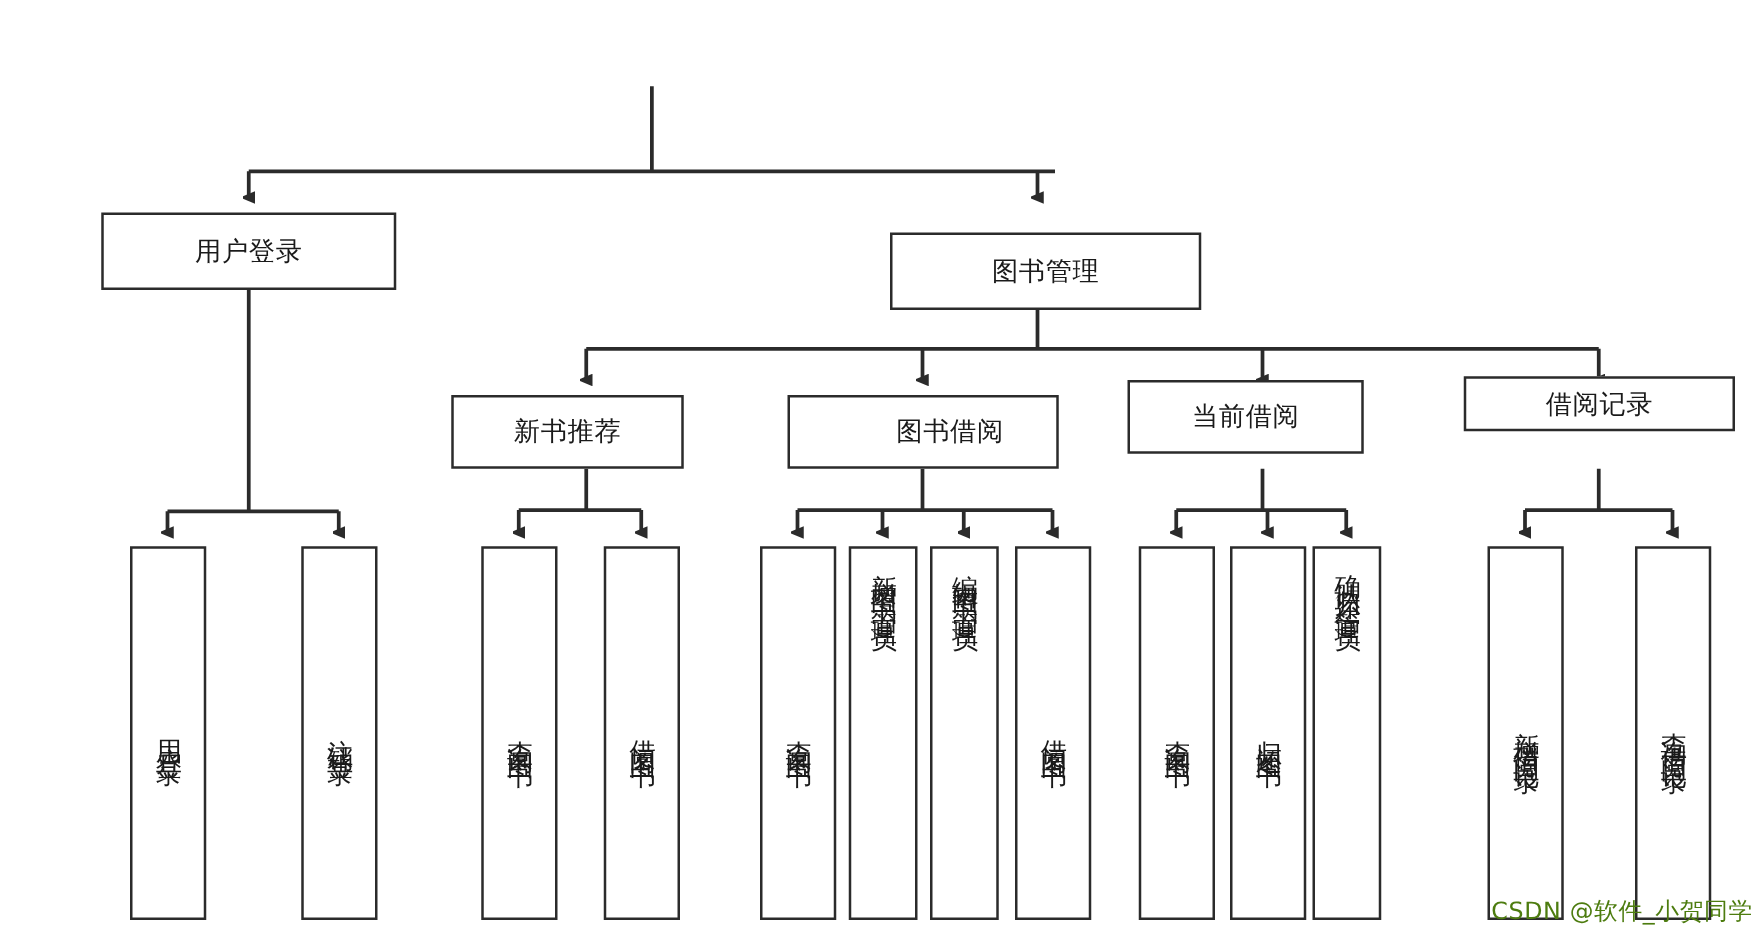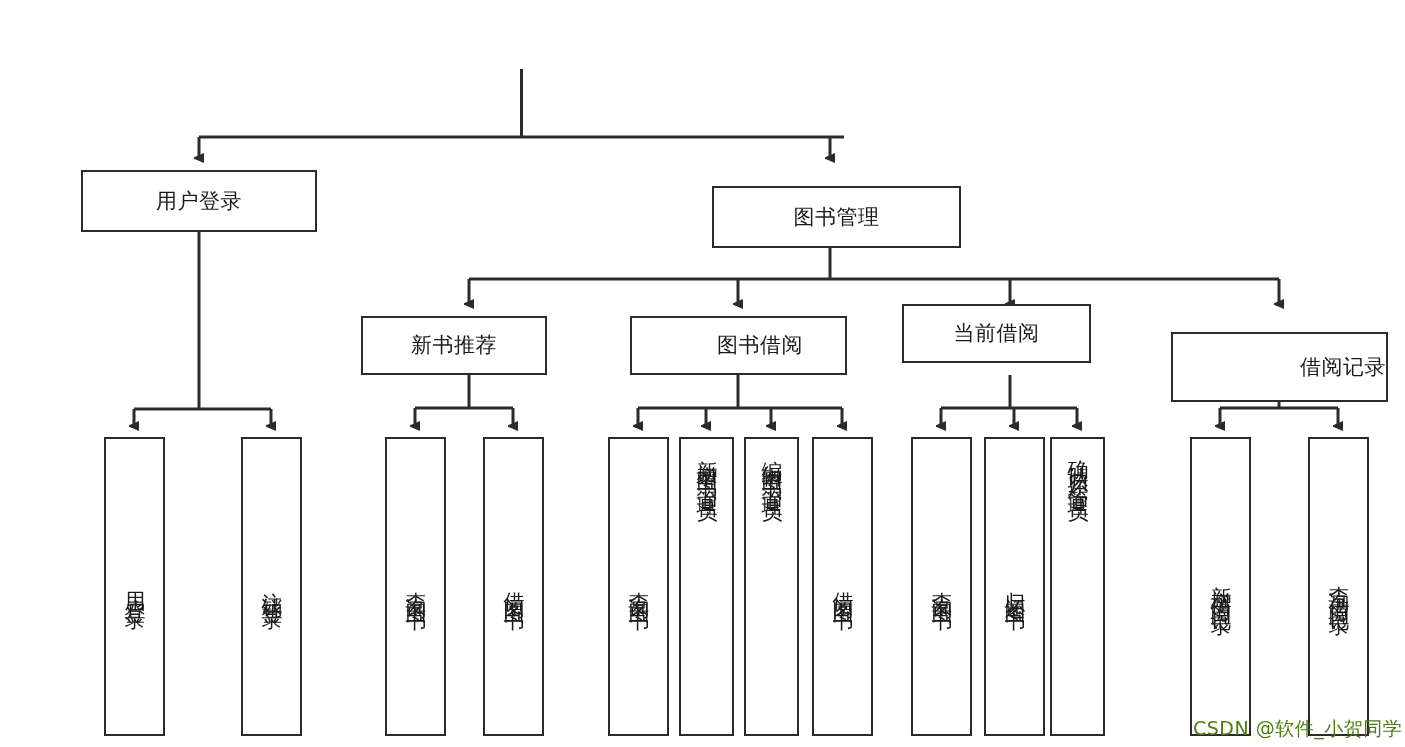--- a/index.html
+++ b/index.html
@@ -146,21 +146,21 @@
 
   <div class="node horiz" style="left:361px; top:316px; width:186px; height:59px;">
     <span class="label">新书推荐</span>
   </div>
   <div class="node horiz" style="left:630px; top:316px; width:217px; height:59px;padding-left:43px;">
     <span class="label">图书借阅</span>
   </div>
   <div class="node horiz" style="left:902px; top:304px; width:189px; height:59px;">
     <span class="label">当前借阅</span>
   </div>
-  <div class="node horiz" style="left:1171px; top:332px; width:217px; height:70px;justify-content:flex-end;">
+  <div class="node horiz" style="left:1171px; top:301px; width:217px; height:44px;">
     <span class="label">借阅记录</span>
   </div>
 
   <div class="node vert" style="left:104px; top:437px; width:61px; height:299px;">
     <span class="label">用户登录</span>
   </div>
   <div class="node vert" style="left:241px; top:437px; width:61px; height:299px;">
     <span class="label">注销登录</span>
   </div>
 

